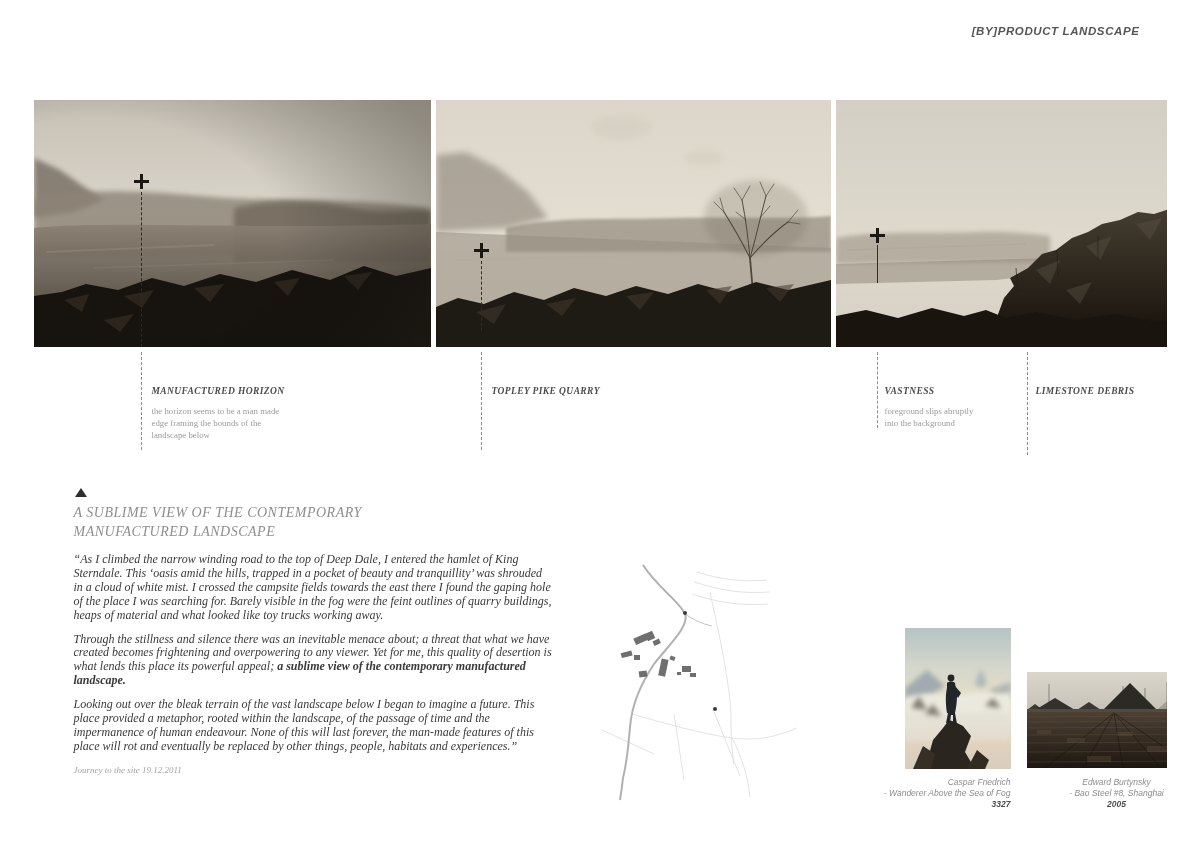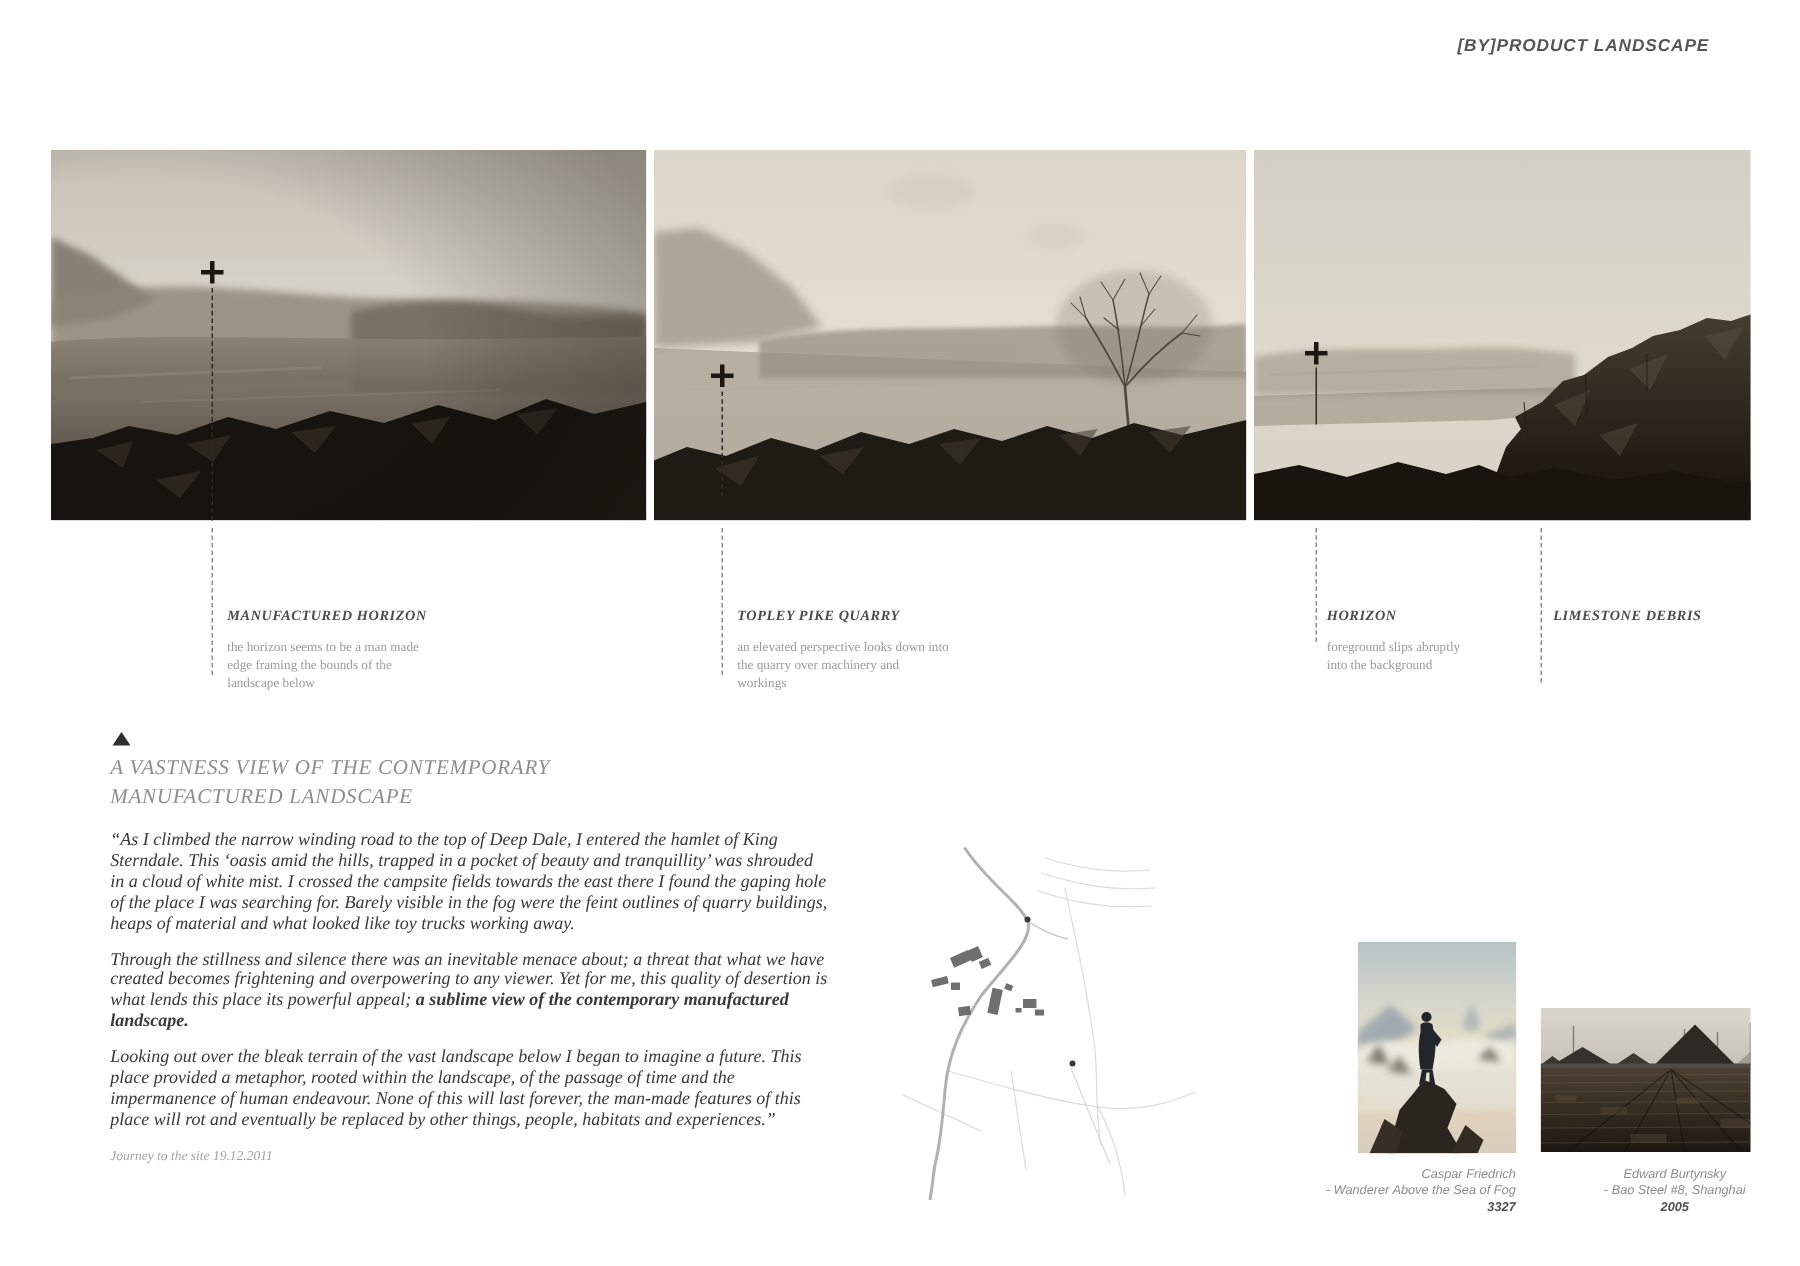--- a/index.html
+++ b/index.html
@@ -25,21 +25,21 @@
   
   .cross { position:absolute; width:15px; height:15px; }
   .cross:before, .cross:after { content:""; position:absolute; background:#1b1813; }
   .cross:before { left:6px; top:0; width:3px; height:15px; }
   .cross:after  { left:0; top:6px; width:15px; height:3px; }
   
   .vdash { position:absolute; width:0; border-left:1px dashed #8c8c8c; }
   .vdash.dark { border-left:1px dashed #2e2a24; }
   .vsolid { position:absolute; width:1px; background:#352b20; }
   
-  .caption { position:absolute; top:386px;margin-top:20px; }
+  .caption { position:absolute; top:386px; }
   .caption h4 {
     font-style:italic; font-weight:bold; font-size:9.5px;
     letter-spacing:0.4px; color:#4c4c4e;
   }
   .caption p {
     margin-top:9px; font-size:8.8px; line-height:12px;
     color:#9c9c9e; white-space:pre-line;
   }
   
   .tri {
@@ -216,36 +216,33 @@
   <div class="vdash" style="left:993px; top:352px; height:103px;"></div>
 
   <div class="caption" style="left:118px; width:180px;">
     <h4>MANUFACTURED HORIZON</h4>
     <p>the horizon seems to be a man made
 edge framing the bounds of the
 landscape below</p>
   </div>
   <div class="caption" style="left:458px; width:190px;">
     <h4>TOPLEY PIKE QUARRY</h4>
-    <p>an elevated perspective looks down into
-the quarry over machinery and
-workings</p>
   </div>
   <div class="caption" style="left:851px; width:130px;">
-    <h4>HORIZON</h4>
+    <h4>VASTNESS</h4>
     <p>foreground slips abruptly
 into the background</p>
   </div>
   <div class="caption" style="left:1002px; width:190px;">
     <h4>LIMESTONE DEBRIS</h4>
   </div>
 
   <div class="tri"></div>
   <div class="section-title">
-    <div>A VASTNESS VIEW OF THE CONTEMPORARY</div>
+    <div>A SUBLIME VIEW OF THE CONTEMPORARY</div>
     <div>MANUFACTURED LANDSCAPE</div>
   </div>
 
   <div class="body-text">
     <p>“As I climbed the narrow winding road to the top of Deep Dale, I entered the hamlet of King Sterndale. This ‘oasis amid the hills, trapped in a pocket of beauty and tranquillity’ was shrouded in a cloud of white mist. I crossed the campsite fields towards the east there I found the gaping hole of the place I was searching for. Barely visible in the fog were the feint outlines of quarry buildings, heaps of material and what looked like toy trucks working away.</p>
     <p><span>Through the stillness and silence there was an inevitable menace about; a threat that what we have created becomes frightening and overpowering to any viewer. Yet for me, this quality of desertion is what lends this place its powerful appeal; </span><span class="emph">a sublime view of the contemporary manufactured landscape.</span></p>
     <p>Looking out over the bleak terrain of the vast landscape below I began to imagine a future. This place provided a metaphor, rooted within the landscape, of the passage of time and the impermanence of human endeavour. None of this will last forever, the man-made features of this place will rot and eventually be replaced by other things, people, habitats and experiences.”</p>
     <div class="footnote">Journey to the site 19.12.2011</div>
   </div>
 

